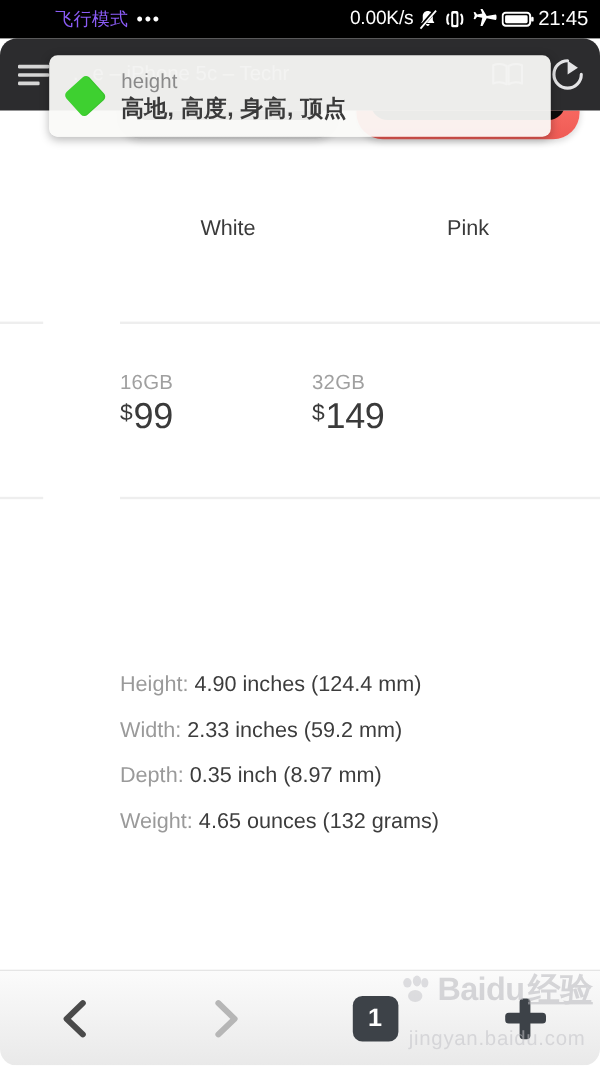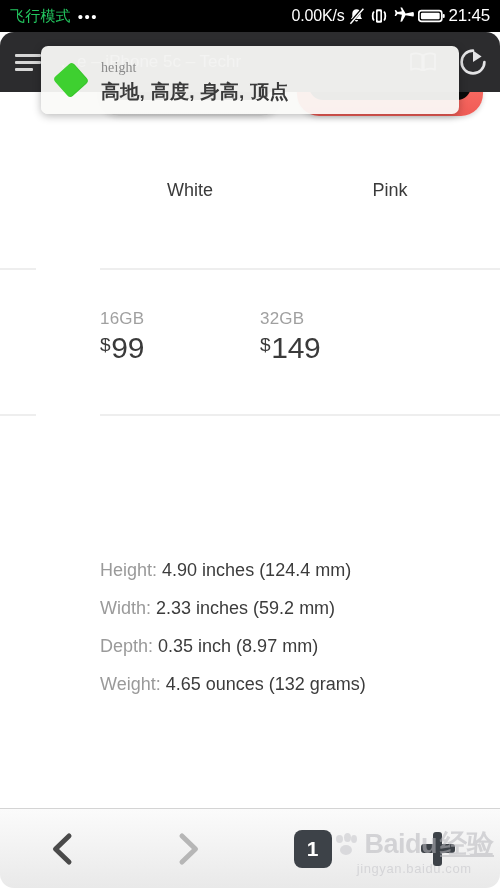--- a/index.html
+++ b/index.html
@@ -32,24 +32,25 @@
     align-items: center;
     padding: 0 10px;
     z-index: 60;
   }
   .status-left {
     display: flex;
     align-items: center;
     gap: 7px;
   }
   .status-carrier {
-    color: #22c55e;
+    color: #8b5cf6;
     font-size: 15px;
     letter-spacing: 0.2px;
     white-space: nowrap;
+    margin-left: 36px;
   }
   .status-dots {
     color: #ffffff;
     font-size: 15px;
     letter-spacing: 1.5px;
     line-height: 1;
   }
   .status-right {
     margin-left: auto;
     display: flex;
@@ -267,24 +268,23 @@
     width: 26px;
     height: 26px;
     background: #3ed030;
     border-radius: 4px;
     transform: rotate(-42deg);
     box-shadow: inset -1px -1px 0 rgba(0,0,0,0.06);
   }
   .popup-text { flex: 1 1 auto; padding-right: 12px; }
   .popup-word {
     color: #8a8a8a;
-    font-size: 14px;
+    font-size: 17px;
     line-height: 21px;
     letter-spacing: 0.1px;
-    font-family: Liberation Serif, serif;
   }
   .popup-trans {
     color: #3a3a3a;
     font-size: 19px;
     line-height: 25px;
     font-weight: bold;
     letter-spacing: 0.3px;
     margin-top: 1px;
   }
 
@@ -358,23 +358,23 @@
   }
   .wm-paw b {
     position: absolute;
     background: #c6c6cb;
     border-radius: 50%;
     display: block;
   }
   .wm-cn { letter-spacing: 0px; text-decoration: underline; }
   .wm-sub {
     color: #c2c2c7;
-    font-size: 13px;
+    font-size: 17px;
     letter-spacing: 0.6px;
-    margin-top: 3px;
+    margin-top: 18px;
   }
 </style>
 </head>
 <body>
 
 <div id="screen">
 
   <div class="status-bar">
     <div class="status-left">
       <span class="status-carrier">飞行模式</span>

